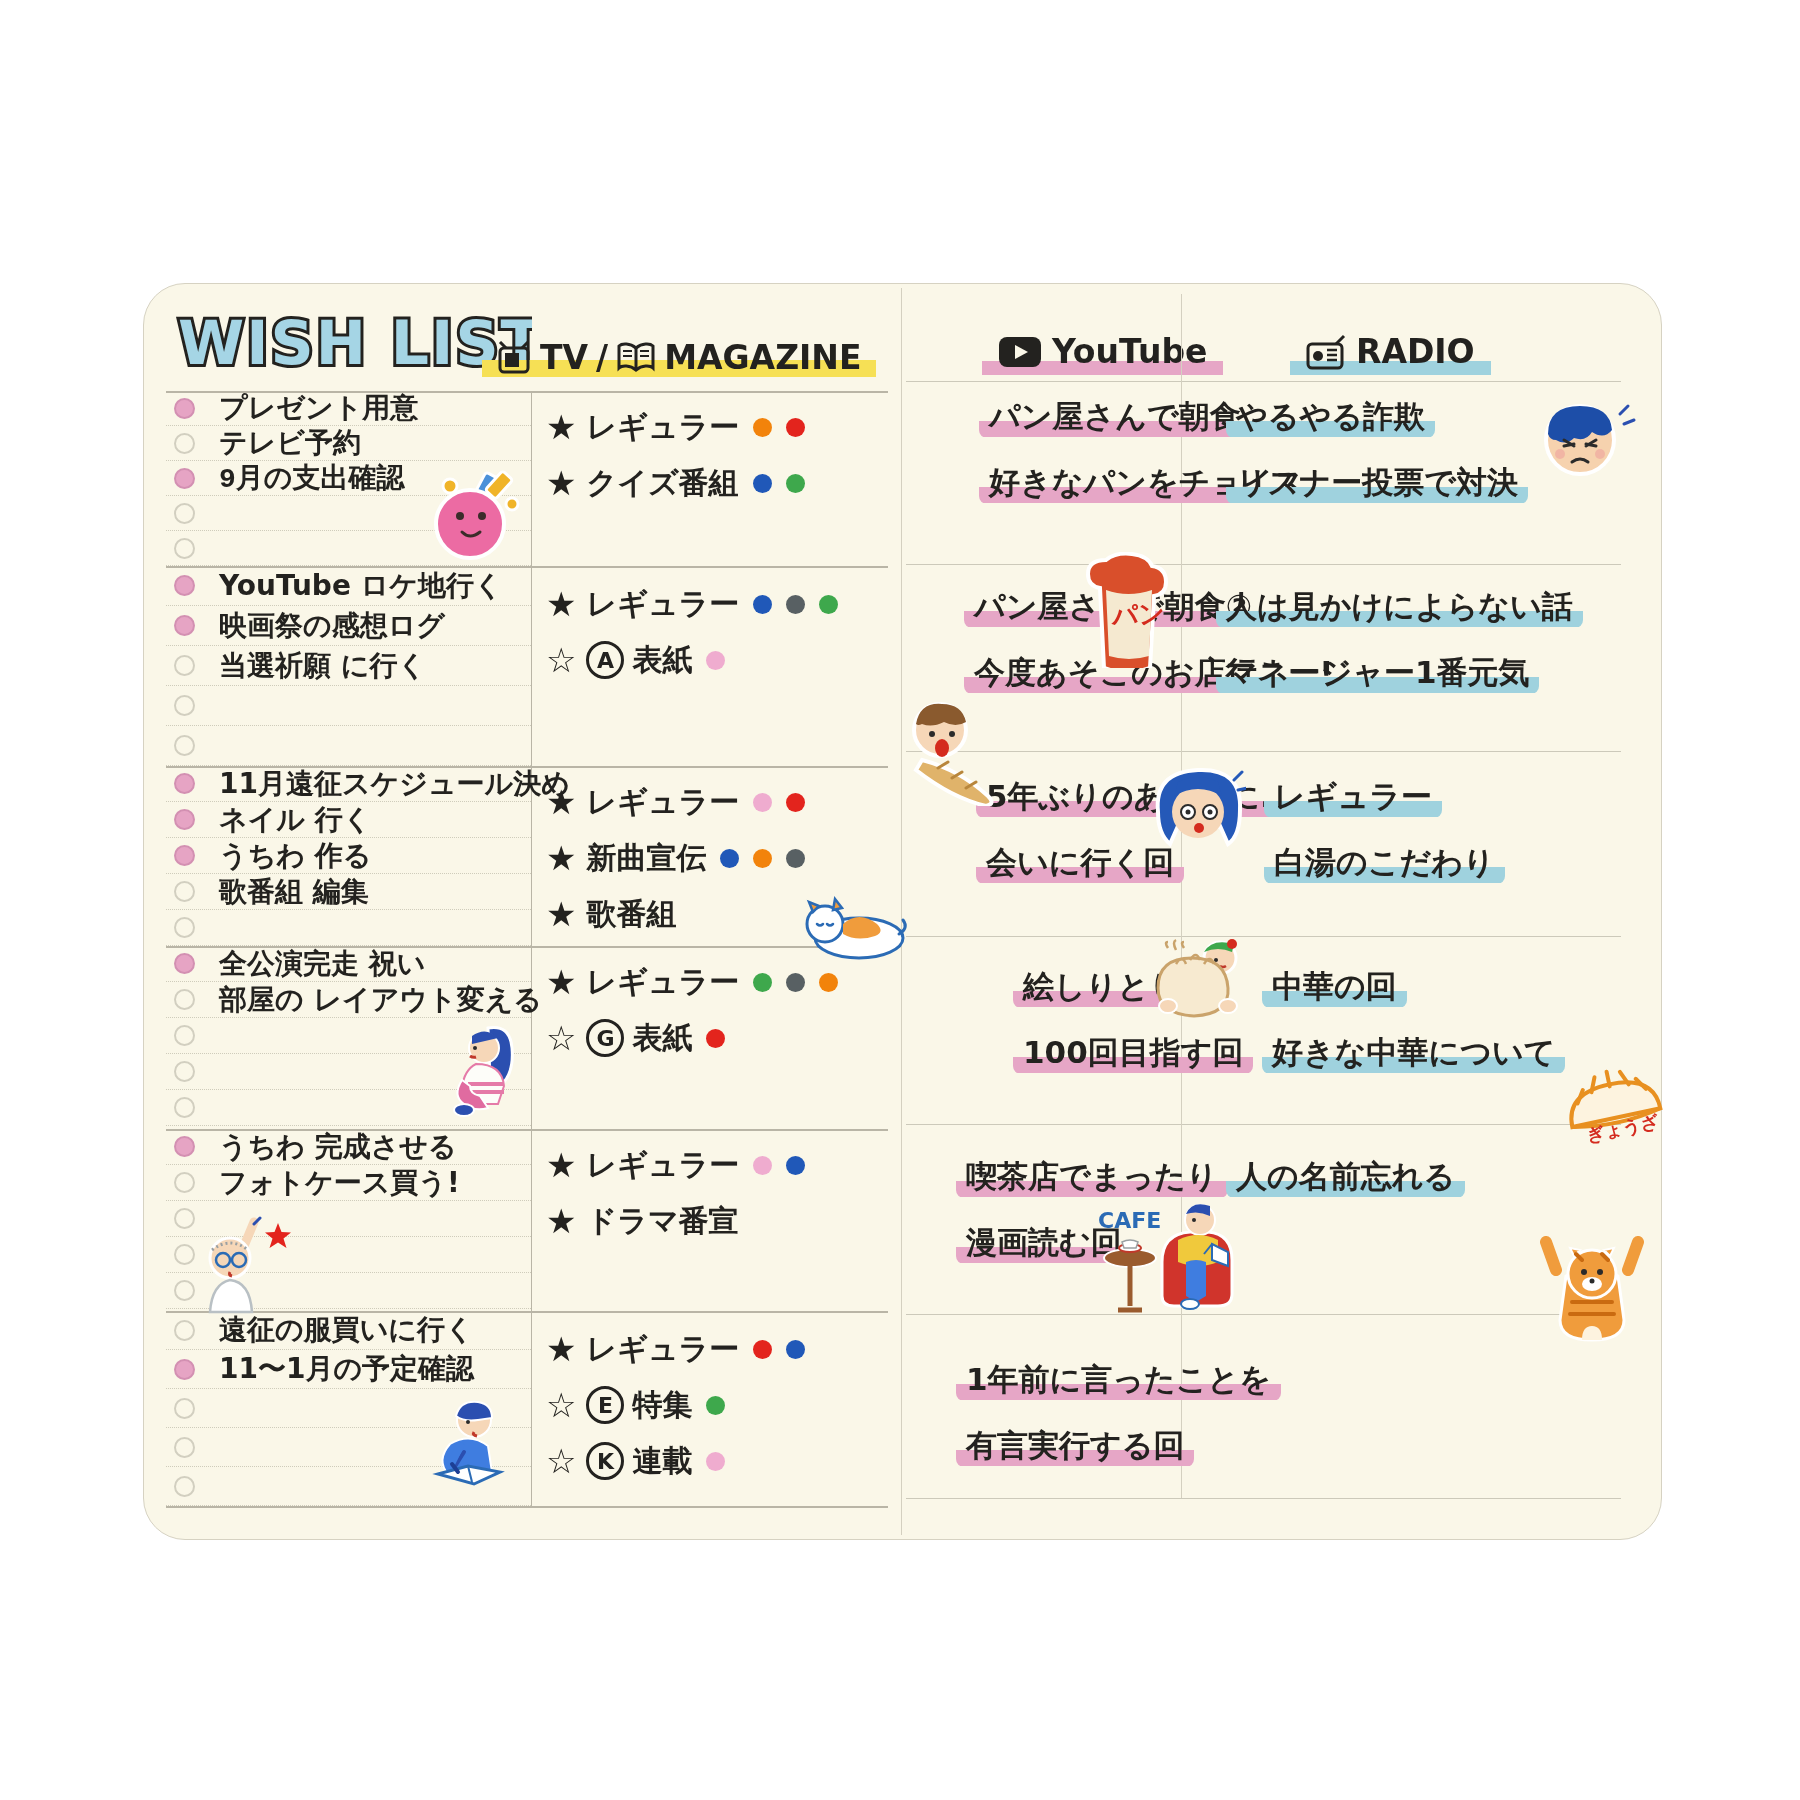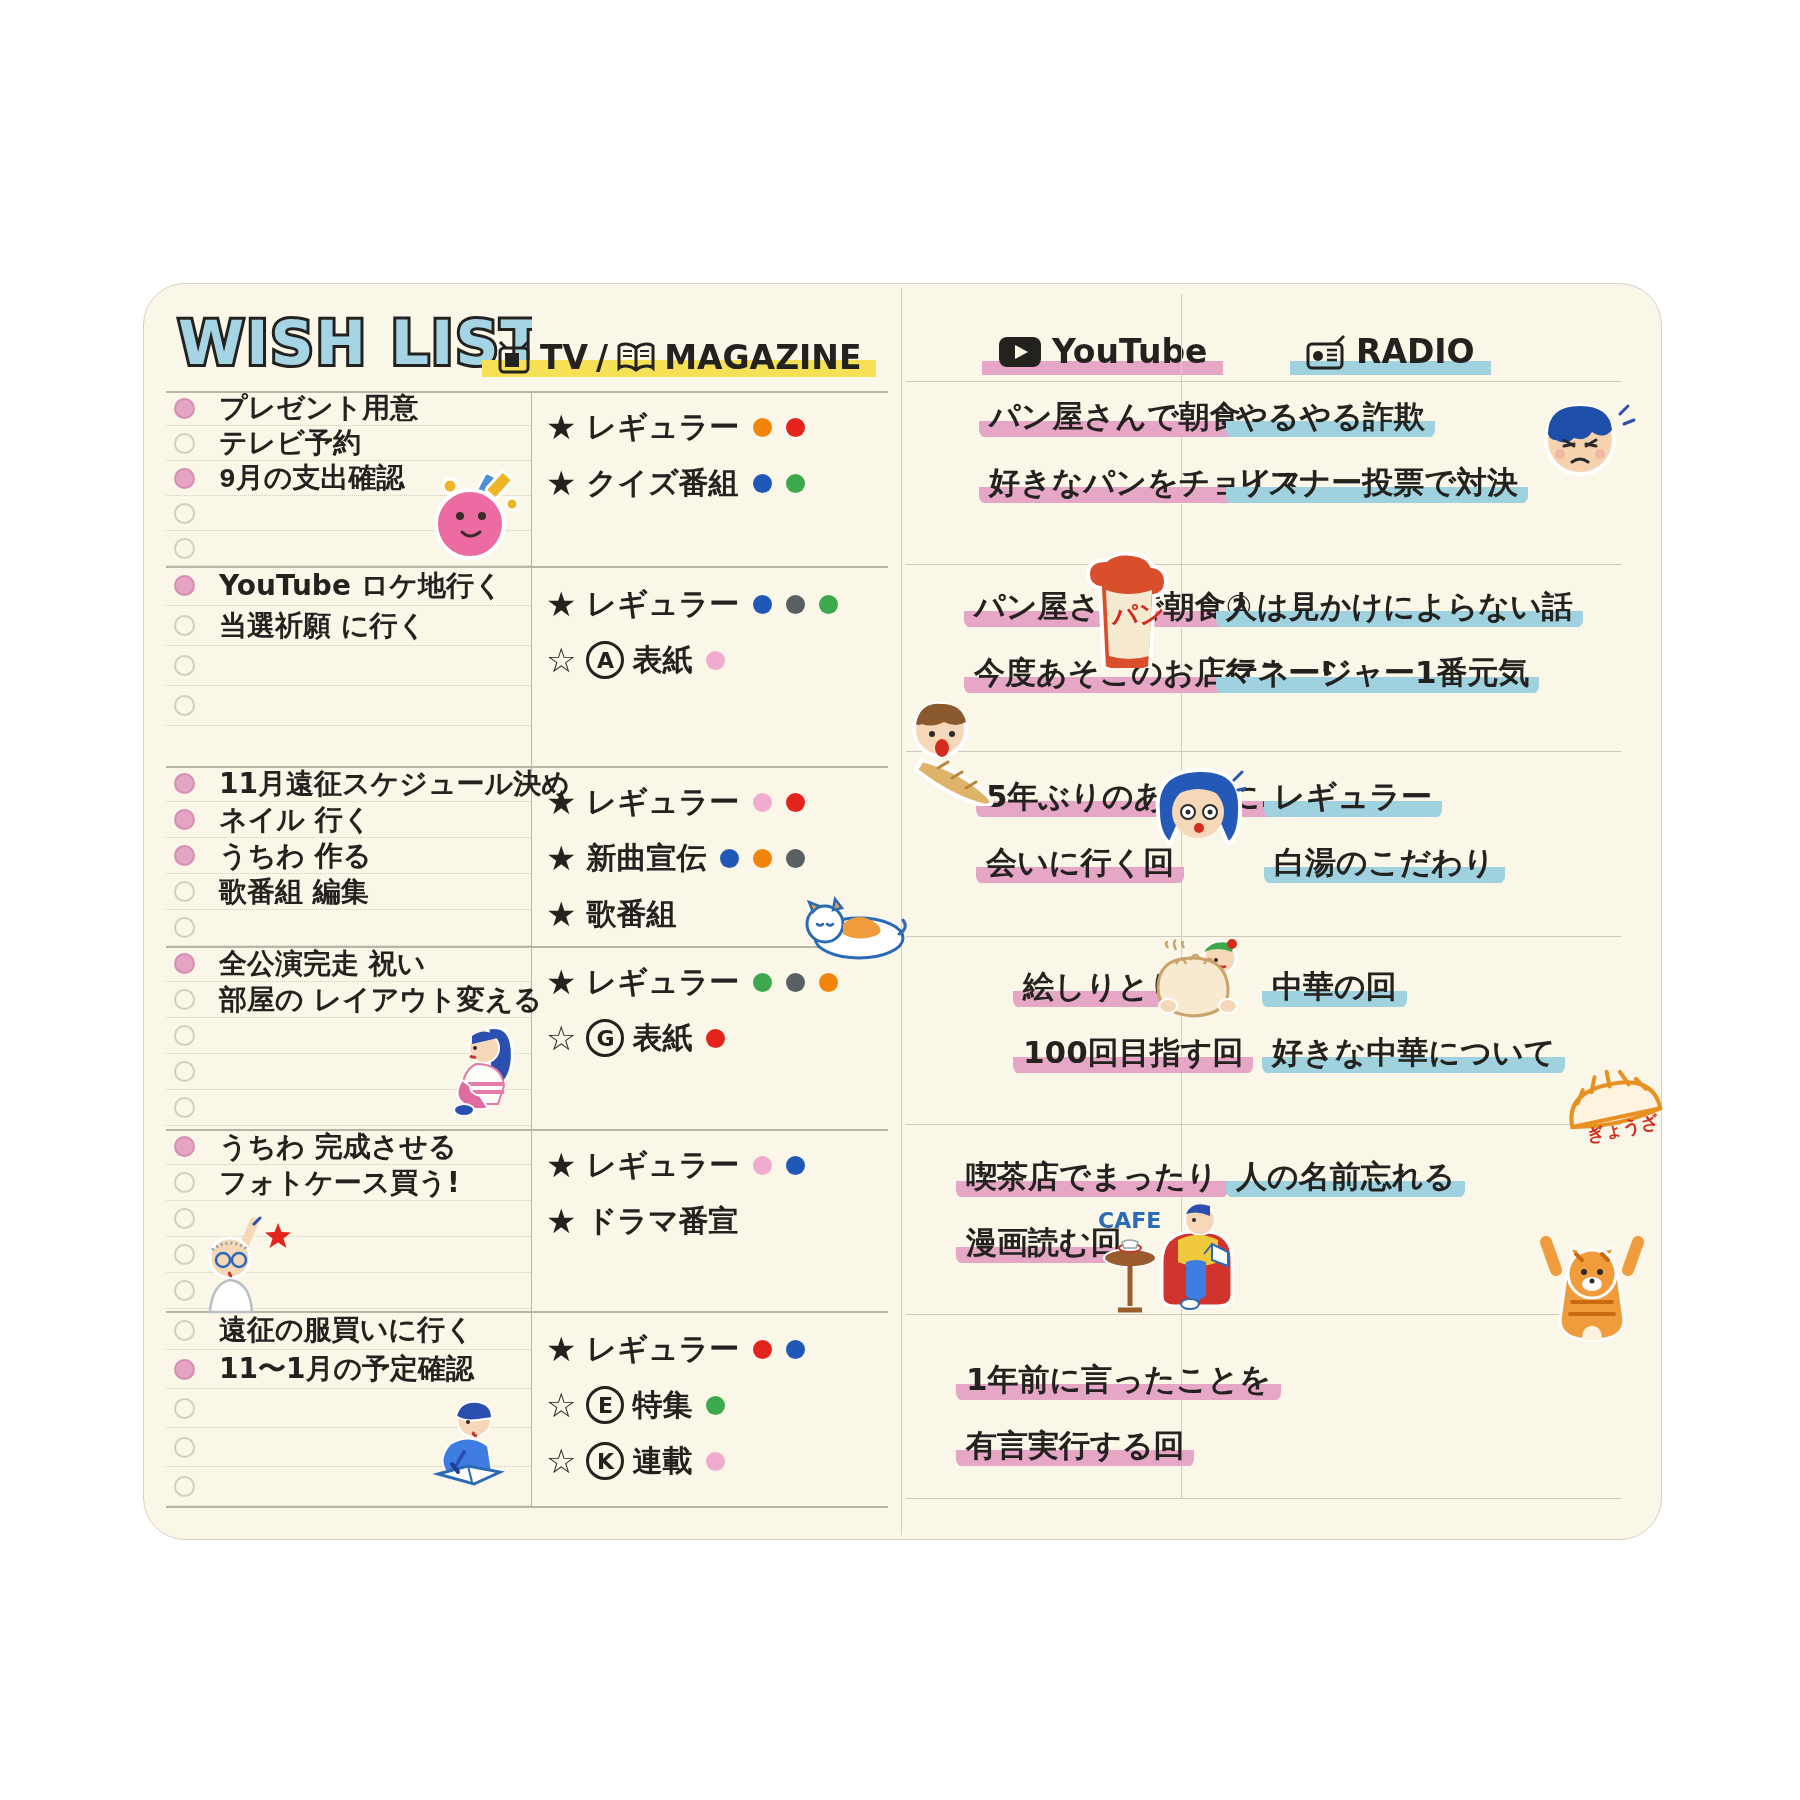--- a/index.html
+++ b/index.html
@@ -154,20 +154,24 @@
           <span class="dot" data-color="green"></span>
         </div>
   </div>
 
   <div class="sec" style="top:282px;">
     <div class="row" style="height:40px;">
           <span class="bullet" data-variant="pink"></span>
           <span class="rowtext">YouTube ロケ地行く</span>
         </div>
     <div class="row" style="height:40px;">
+          <span class="bullet" data-variant="pink"></span>
+          <span class="rowtext">映画祭の感想ログ</span>
+        </div>
+    <div class="row" style="height:40px;">
           <span class="bullet" data-variant="empty"></span>
           <span class="rowtext">当選祈願 に行く</span>
         </div>
     <div class="row" style="height:40px;">
           <span class="bullet" data-variant="empty"></span>
           <span class="rowtext"></span>
         </div>
     <div class="row" style="height:40px;">
           <span class="bullet" data-variant="empty"></span>
           <span class="rowtext"></span>

